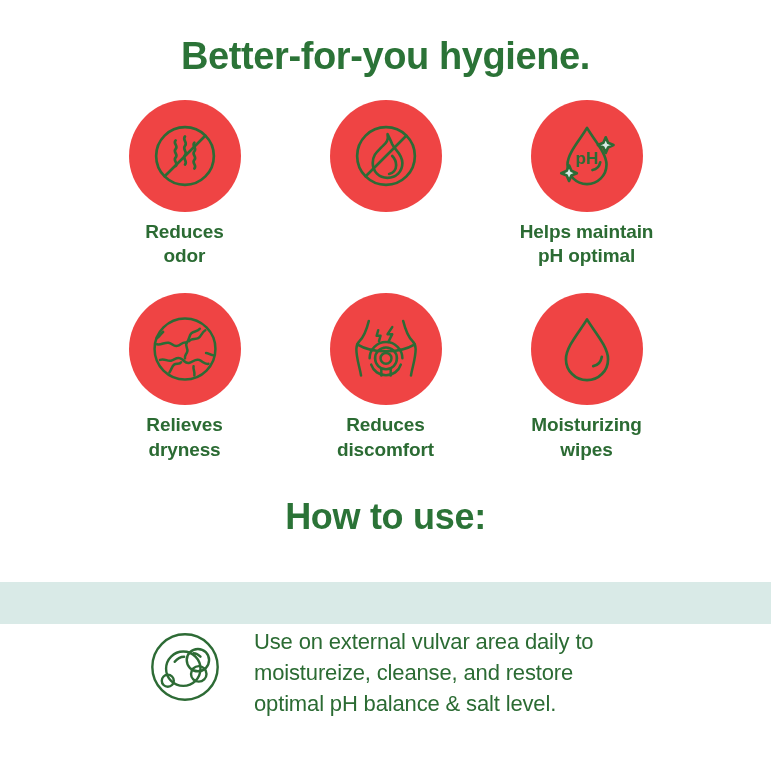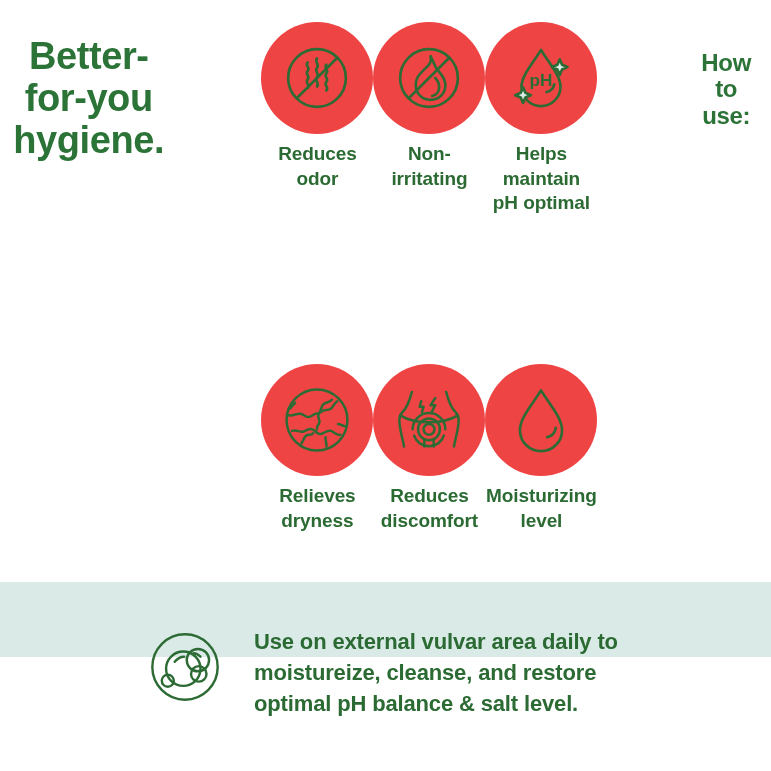--- a/index.html
+++ b/index.html
@@ -11,24 +11,24 @@
     height: 771px;
     background: #ffffff;
     font-family: "Liberation Sans", sans-serif;
     -webkit-font-smoothing: antialiased;
     overflow: hidden;
     position: relative;
   }
 
   .page {
     width: 771px;
-    height: 657px;
+    height: 581px;
     position: relative;
     display: flex;
-    flex-direction: row;
+    flex-direction: column;
   }
 
   
   .headline {
     text-align: center;
     color: #2b7337;
     font-size: 38px;
     font-weight: bold;
     letter-spacing: -0.4px;
     margin: 0;
@@ -76,24 +76,24 @@
     font-weight: bold;
     line-height: 1.3;
     letter-spacing: -0.1px;
     white-space: pre-line;
   }
 
   
   .howto-heading {
     text-align: center;
     color: #2b7337;
-    font-size: 24px;
+    font-size: 36px;
     font-weight: bold;
     letter-spacing: -0.3px;
-    margin: 16px;
+    margin: 0;
     padding-top: 34px;
     line-height: 1.1;
   }
 
   .usage-band {
     position: absolute;
     left: 0;
     right: 0;
     bottom: 0;
     top: 582px;
@@ -108,21 +108,21 @@
     flex: 0 0 auto;
     width: 86px;
     height: 86px;
     margin-right: 26px;
   }
   .usage-icon svg { display: block; width: 86px; height: 86px; }
 
   .usage-text {
     color: #2b6b33;
     font-size: 22px;
-    font-weight: bold;
+    font-weight: normal;
     line-height: 1.42;
     letter-spacing: -0.15px;
     white-space: pre-line;
     padding-top: 2px;
   }
 </style>
 </head>
 <body>
 
 <div class="page">
@@ -151,21 +151,20 @@
       <div class="badge">
         <span>
           <svg viewBox="0 0 100 100" fill="none" stroke="#2d6b35" stroke-width="3.4" stroke-linecap="round" stroke-linejoin="round">
             <circle cx="50" cy="50" r="37"></circle>
             <line x1="24" y1="76" x2="76" y2="24"></line>
             <path d="M52 22c2 9-3 12-8 17c-6 6-11 10-11 20c0 11 8 19 19 19s19-8 19-19c0-12-10-17-13-24c-2-5-4-9-6-13z"></path>
             <path d="M58 50c4 4 5 8 5 12c0 6-4 10-9 11"></path>
           </svg>
         </span>
       </div>
-      <div class="benefit-label">Non-irritating</div>
     </div>
 
     <div class="benefit">
       <div class="badge">
         <span>
           <svg viewBox="0 0 100 100" fill="none" stroke="#2d6b35" stroke-width="3.4" stroke-linecap="round" stroke-linejoin="round">
             <path d="M50 14C42 28 25 46 25 61c0 14 11 25 25 25s25-11 25-25C75 46 58 28 50 14z"></path>
             <path d="M57 68c5-1 9-5 10-10"></path>
             <path d="M74 26l3 7l7 3l-7 3l-3 7l-3-7l-7-3l7-3z" fill="#d8ebe5"></path>
             <path d="M27 62l3 7l7 3l-7 3l-3 7l-3-7l-7-3l7-3z" fill="#d8ebe5"></path>
@@ -224,21 +223,21 @@
     <div class="benefit">
       <div class="badge">
         <span>
           <svg viewBox="0 0 100 100" fill="none" stroke="#2d6b35" stroke-width="3.4" stroke-linecap="round" stroke-linejoin="round">
             <path d="M50 12C41 27 23 47 23 63c0 15 12 27 27 27s27-12 27-27C77 47 59 27 50 12z"></path>
             <path d="M58 72c6-1 10-6 11-12"></path>
           </svg>
         </span>
       </div>
       <div class="benefit-label">Moisturizing
-level</div>
+wipes</div>
     </div>
 
   </div>
 
   <h2 class="howto-heading">How to use:</h2>
 
   <div class="usage-band">
     <div class="usage-icon">
       <svg viewBox="0 0 100 100" fill="none" stroke="#2d6b35" stroke-width="2.8" stroke-linecap="round" stroke-linejoin="round">
         <circle cx="50" cy="50" r="38"></circle>

